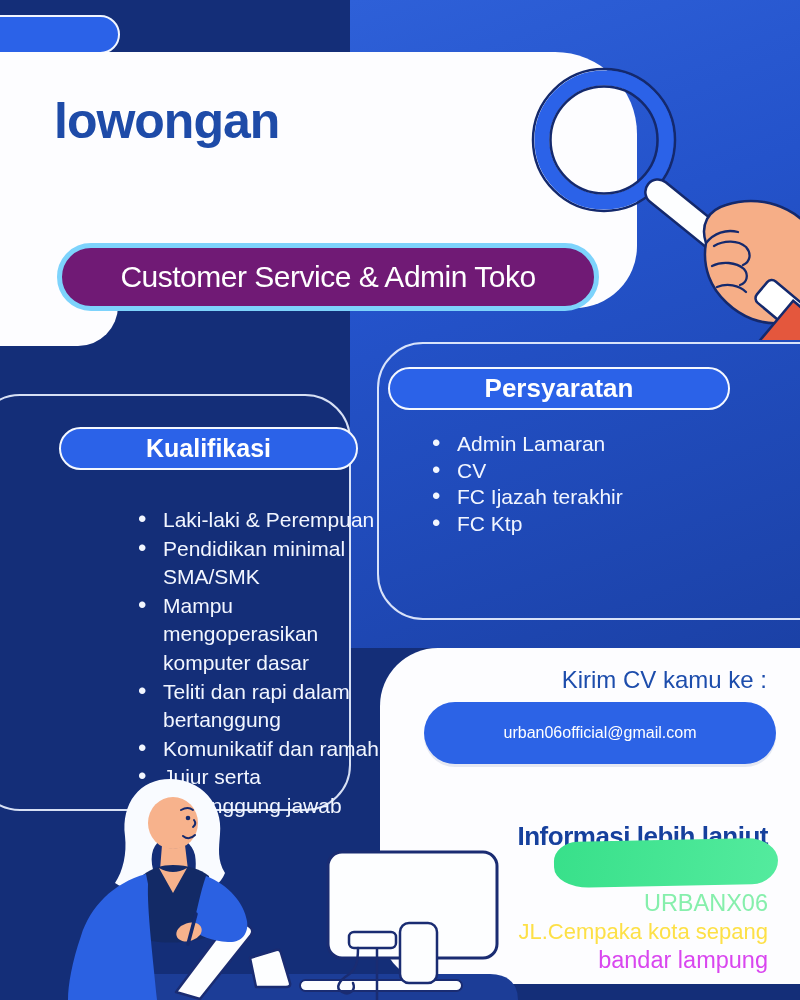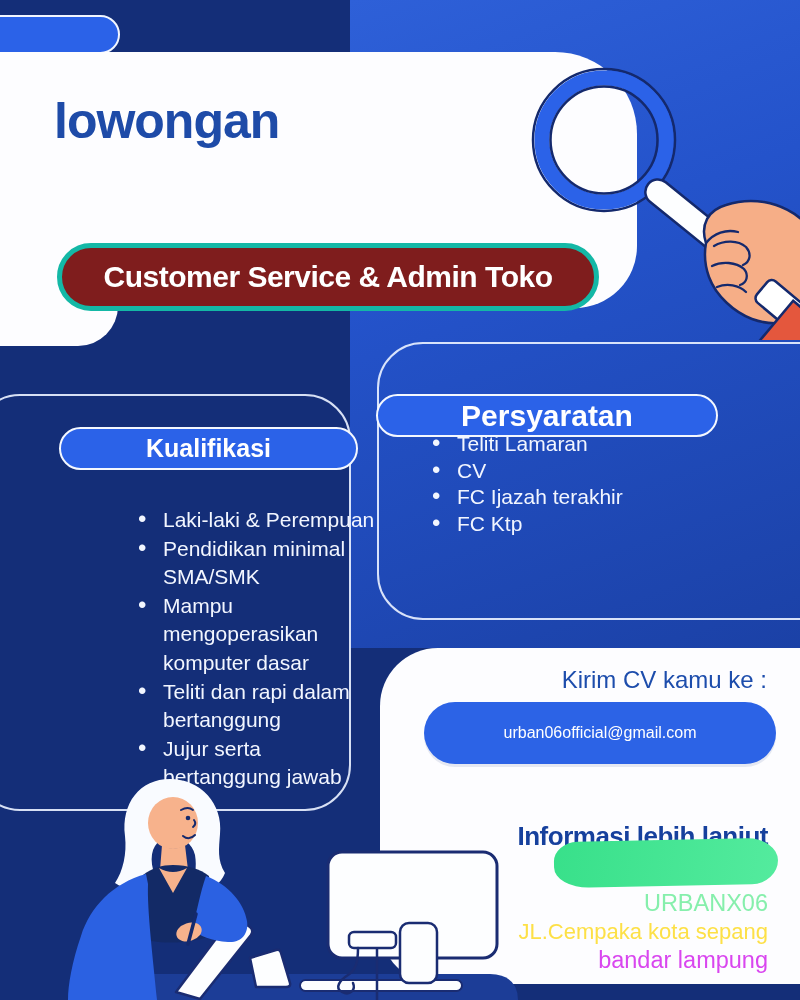--- a/index.html
+++ b/index.html
@@ -15,32 +15,32 @@
   .accent-topleft{left:-8px;top:15px;width:128px;height:39px;background:#2B62E8;
     border:2px solid #F2F6FF;border-radius:0 22px 22px 0;box-sizing:border-box;}
   
   .panel-top{left:0;top:52px;width:637px;height:256px;background:#FDFDFF;
     border-radius:0 82px 62px 0;}
   .panel-top-ext{left:0;top:298px;width:118px;height:48px;background:#FDFDFF;
     border-radius:0 0 40px 0;}
   .title-small{left:54px;top:64px;font-size:50px;font-weight:bold;color:#1E4BA8;letter-spacing:-1px;margin-top:28px;}
   .title-big{left:45px;top:112px;font-size:92px;font-weight:bold;color:#173F9A;letter-spacing:-4px;}
   .badge-pill{left:57px;top:243px;width:542px;height:68px;box-sizing:border-box;
-    background:#7f1d1d;border:5px solid #14b8a6;border-radius:35px;
+    background:#701a75;border:5px solid #7dd3fc;border-radius:35px;
     display:flex;align-items:center;justify-content:center;
-    color:#FFFFFF;font-size:30px;font-weight:bold;letter-spacing:-0.5px;}
+    color:#FFFFFF;font-size:30px;font-weight:normal;letter-spacing:-0.5px;}
   
   .outline-panel{border:2px solid rgba(232,240,255,0.92);border-radius:46px;box-sizing:border-box;}
   .panel-qual{left:-26px;top:394px;width:377px;height:417px;}
   .panel-req{left:377px;top:342px;width:470px;height:278px;}
   .section-pill{box-sizing:border-box;background:#2B62E8;border:2.5px solid #F4F8FF;
     border-radius:23px;display:flex;align-items:center;justify-content:center;
     color:#FFFFFF;font-weight:bold;}
   .pill-qual{left:59px;top:427px;width:299px;height:43px;font-size:25px;}
-  .pill-req{left:376px;top:367px;width:342px;height:43px;font-size:30px;margin-top:27px;}
+  .pill-req{left:388px;top:367px;width:342px;height:43px;font-size:26px;}
   
   ul.blist{list-style:none;margin:0;padding:0;color:#F2F6FF;}
   ul.blist li{position:relative;padding-left:27px;}
   ul.blist li::before{content:"\2022";position:absolute;left:2px;top:-1px;font-size:24px;color:#F2F6FF;}
   .qual-list{left:136px;top:506px;width:245px;font-size:21px;line-height:28.6px;}
   .req-list{left:430px;top:431px;width:280px;font-size:21px;line-height:26.6px;}
   
   .panel-contact{left:380px;top:648px;width:420px;height:336px;background:#FDFDFF;
     border-radius:58px 0 0 58px;}
   .send-cv-label{right:33px;top:666px;font-size:24px;color:#1D4DAC;}
@@ -71,28 +71,29 @@
   <div class="abs badge-pill txt">Customer Service &amp; Admin Toko</div>
 
   <div class="abs outline-panel panel-qual"></div>
   <div class="abs section-pill pill-qual txt">Kualifikasi</div>
   <ul class="abs blist qual-list">
 
   <li>Laki-laki &amp; Perempuan</li>
       <li>Pendidikan minimal SMA/SMK</li>
       <li>Mampu mengoperasikan komputer dasar</li>
       <li>Teliti dan rapi dalam bertanggung</li>
+      <li>Komunikatif dan ramah</li>
       <li>Jujur serta bertanggung jawab</li>
     </ul>
 
   <div class="abs outline-panel panel-req"></div>
   <div class="abs section-pill pill-req txt">Persyaratan</div>
   <ul class="abs blist req-list">
 
-  <li>Teliti Lamaran</li>
+  <li>Admin Lamaran</li>
       <li>CV</li>
       <li>FC Ijazah terakhir</li>
       <li>FC Ktp</li>
     </ul>
 
   <div class="abs panel-contact"></div>
   <div class="abs send-cv-label txt">Kirim CV kamu ke :</div>
   <div class="abs email-pill txt">urban06official@gmail.com</div>
   <div class="abs info-label txt">Informasi lebih lanjut</div>
   <div class="abs green-redact"></div>

